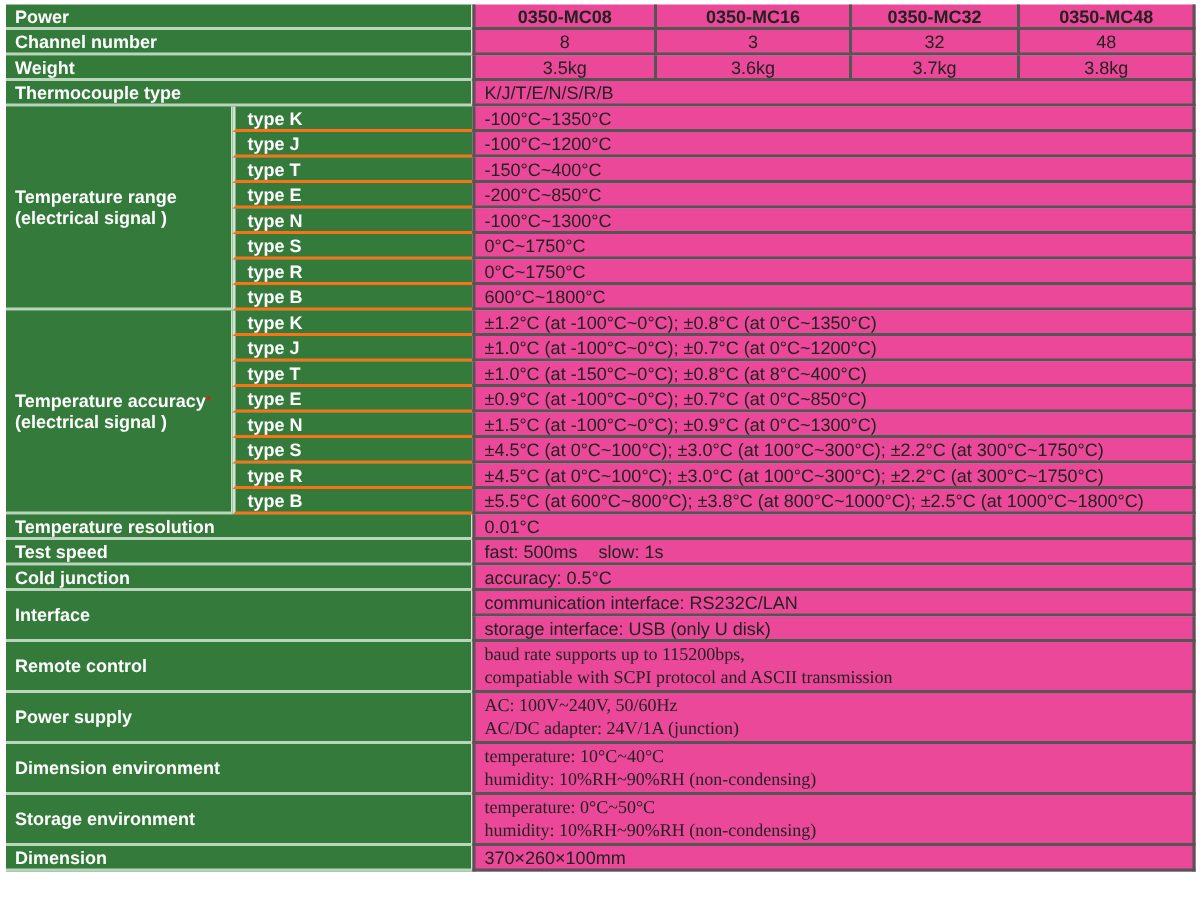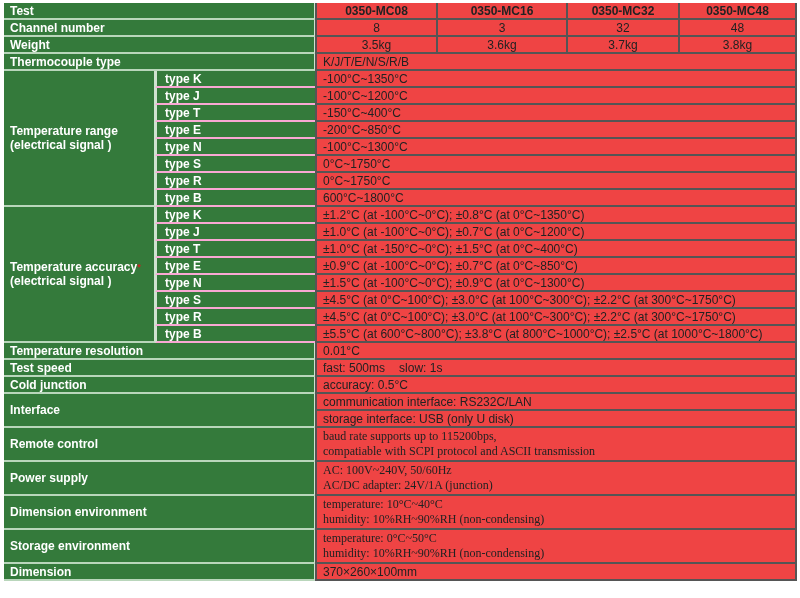--- a/index.html
+++ b/index.html
@@ -5,22 +5,22 @@
   html, body { margin:0; padding:0; background:#ffffff; }
   body { width:800px; height:598px; overflow:hidden; position:relative;
          font-family:"Liberation Sans", "DejaVu Sans", sans-serif; }
   #spec { position:absolute; left:4px; top:3px; border-collapse:separate; border-spacing:0;
           width:793px; table-layout:fixed; }
   #spec td { padding:0 0 0 6px; font-size:12px; line-height:14px; vertical-align:middle;
              overflow:hidden; white-space:nowrap; }
   .g { background:#347a3b; color:#ffffff; font-weight:bold;
        border-bottom:2px solid #b9d6bb; border-right:1px solid #cfe3d0; }
   .gs { background:#347a3b; color:#ffffff; font-weight:bold;
-        border-bottom:2px solid #f9a8d4; border-left:2px solid #cfe3d0; padding-left:8px !important; }
-  .v { background:#ef4444; color:#222; border-bottom:2px solid #555; border-left:2px solid #555; }
+        border-bottom:2px solid #f97316; border-left:2px solid #cfe3d0; padding-left:8px !important; }
+  .v { background:#ec4899; color:#222; border-bottom:2px solid #555; border-left:2px solid #555; }
   .vc { text-align:center; padding:0 !important; }
   .hd { font-weight:bold; }
   .star { color:#d02020; font-size:9px; vertical-align:top; }
   tr.h1 td { height:15px; }
   tr.h2 td { height:32px; }
   .lastcol { border-right:2px solid #555; }
   .ml { white-space:normal !important; line-height:15px !important;font-family:Liberation Serif, serif; }
 </style>
 </head>
 <body>
@@ -30,21 +30,21 @@
     <col style="width:151px">
       <col style="width:160px">
     <col style="width:121px">
       <col style="width:130px">
       <col style="width:112px">
       <col style="width:119px">
   </colgroup>
 
   <tbody>
       <tr class="h1">
-    <td class="g" colspan="2">Test</td>
+    <td class="g" colspan="2">Power</td>
     <td class="v vc hd">0350-MC08</td>
     <td class="v vc hd">0350-MC16</td>
     <td class="v vc hd">0350-MC32</td>
     <td class="v vc hd lastcol">0350-MC48</td>
   </tr>
   <tr class="h1">
     <td class="g" colspan="2">Channel number</td>
     <td class="v vc">8</td>
     <td class="v vc">3</td>
     <td class="v vc">32</td>
@@ -106,21 +106,21 @@
     </td>
     <td class="gs">type K</td>
     <td class="v lastcol" colspan="4">±1.2°C (at -100°C~0°C); ±0.8°C (at 0°C~1350°C)</td>
   </tr>
   <tr class="h1">
     <td class="gs">type J</td>
     <td class="v lastcol" colspan="4">±1.0°C (at -100°C~0°C); ±0.7°C (at 0°C~1200°C)</td>
   </tr>
   <tr class="h1">
     <td class="gs">type T</td>
-    <td class="v lastcol" colspan="4">±1.0°C (at -150°C~0°C); ±1.5°C (at 0°C~400°C)</td>
+    <td class="v lastcol" colspan="4">±1.0°C (at -150°C~0°C); ±0.8°C (at 8°C~400°C)</td>
   </tr>
   <tr class="h1">
     <td class="gs">type E</td>
     <td class="v lastcol" colspan="4">±0.9°C (at -100°C~0°C); ±0.7°C (at 0°C~850°C)</td>
   </tr>
   <tr class="h1">
     <td class="gs">type N</td>
     <td class="v lastcol" colspan="4">±1.5°C (at -100°C~0°C); ±0.9°C (at 0°C~1300°C)</td>
   </tr>
   <tr class="h1">

